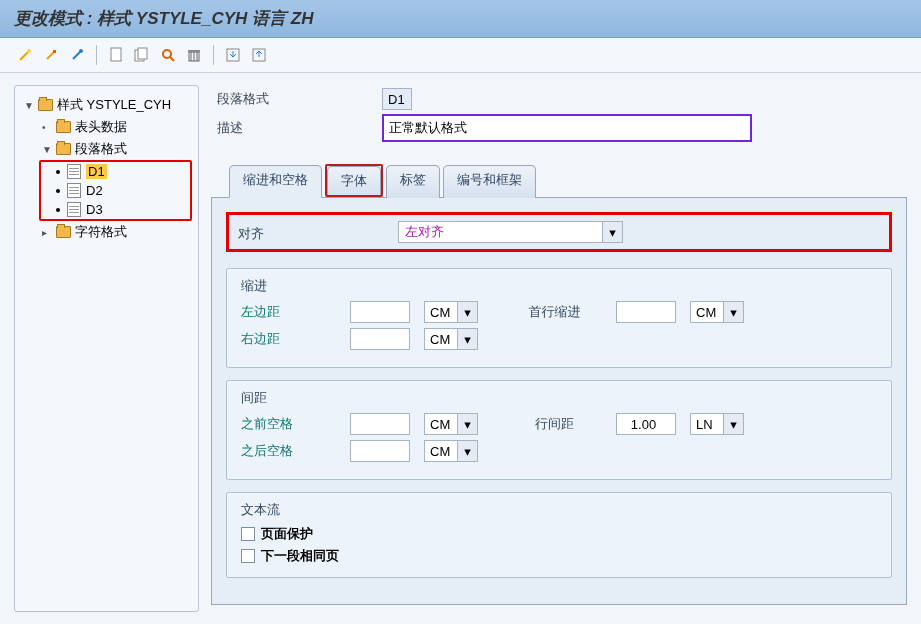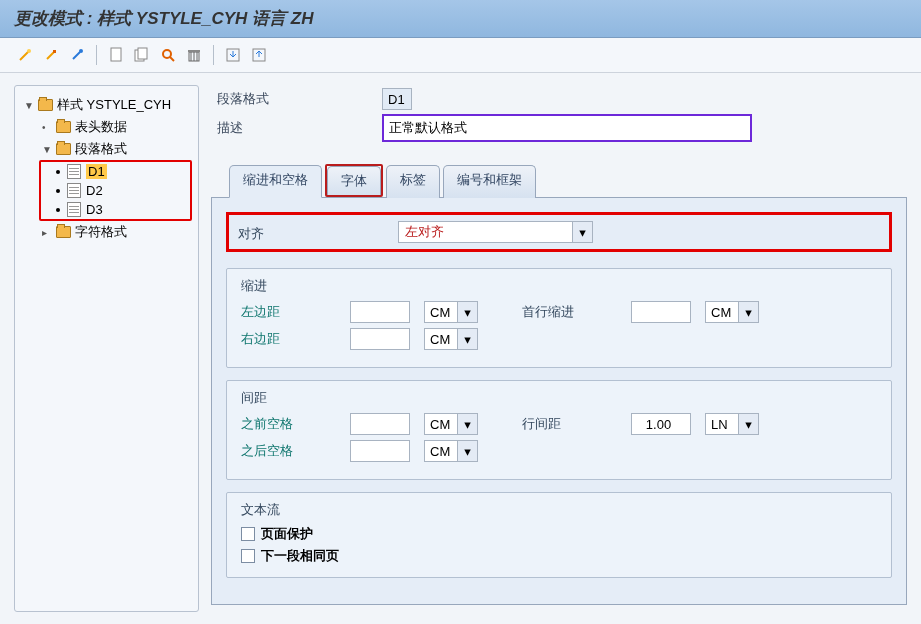--- a/index.html
+++ b/index.html
@@ -39,28 +39,28 @@
 .tab { padding: 5px 13px; background: linear-gradient(#eef2f8,#d6e2f0); border: 1px solid #98a7bc; border-bottom: none; border-top-left-radius: 5px; border-top-right-radius: 5px; margin-right: 3px; color: #324662; cursor: pointer; position: relative; top: 1px;}
 .tab.active { background: #e5edf7; border-bottom: 1px solid #e5edf7; z-index: 2; }
 .tab-redbox { border: 2px solid #b91c1c; padding: 0; border-radius: 2px; margin-right: 3px; }
 .tab-redbox .tab{top:0;margin-right:0;}
 
 .panel { border: 1px solid #98a7bc; background: #e5edf7; padding: 14px; border-top: 1px solid #98a7bc; }
 
 .align-row { border: 3px solid #e20000; display: flex; align-items: flex-end; padding: 6px 9px; margin-bottom: 16px; }
 .align-row .lbl { width: 160px; color: #33475d; }
 .combo { position: relative; }
-.combo-input { width: 175px; height: 22px; border: 1px solid #a8b3c1; background: #fff; padding-left: 6px; color: #b91c1c; }
+.combo-input { width: 205px; height: 22px; border: 1px solid #a8b3c1; background: #fff; padding-left: 6px; color: #a21caf; }
 .combo-btn { width: 20px; height: 22px; border: 1px solid #a8b3c1; border-left: none; background: #e4ebf5; display: inline-flex; align-items: center; justify-content: center; cursor: pointer; }
 
 .group { border: 1px solid #b3c0d1; background: #edf3fa; padding: 8px 14px 12px; margin-bottom: 12px; border-radius: 2px; }
 .group-title { color: #33475d; margin-bottom: 6px; }
 .grp-row { display: flex; align-items: center; margin-bottom: 5px; gap: 14px; }
 .grp-row .lbl { width: 95px; color: #0f766e; }
-.grp-row .lbl2 { width: 95px; color: #33475d; margin-left: 30px; }
+.grp-row .lbl2 { width: 95px; color: #33475d; margin-left: 15px; text-align: center; }
 .short-input { width: 60px; height: 22px; border: 1px solid #a8b3c1; background: #fff; text-align: center; padding-right: 5px; }
 .unit-combo { display: inline-flex; }
 .unit-input { width: 34px; height: 22px; border: 1px solid #a8b3c1; background: #fff; padding-left: 5px; }
 .cb-row { display: flex; align-items: center; gap: 6px; margin-top: 4px; font-weight: bold; }
 .cb { width: 14px; height: 14px; border: 1px solid #7c8da3; background: #fff; cursor: pointer; }
 
 .folder-icon { width: 15px; height: 12px; background: #f3b84b; border: 1px solid #a9791e; border-radius: 1px; position: relative; }
 .folder-icon::before { content: ""; position: absolute; top: -3px; left: 0; width: 6px; height: 3px; background: #f3b84b; border: 1px solid #a9791e; border-bottom: none; }
 
 svg{display:block;}

